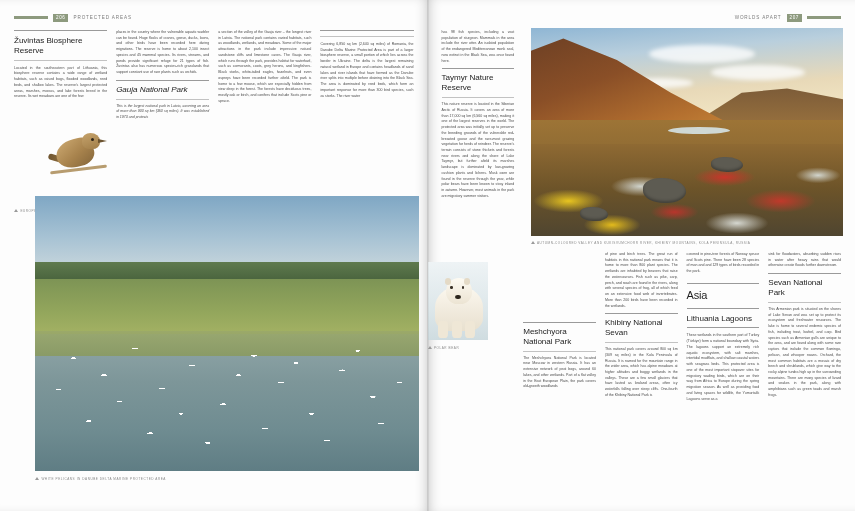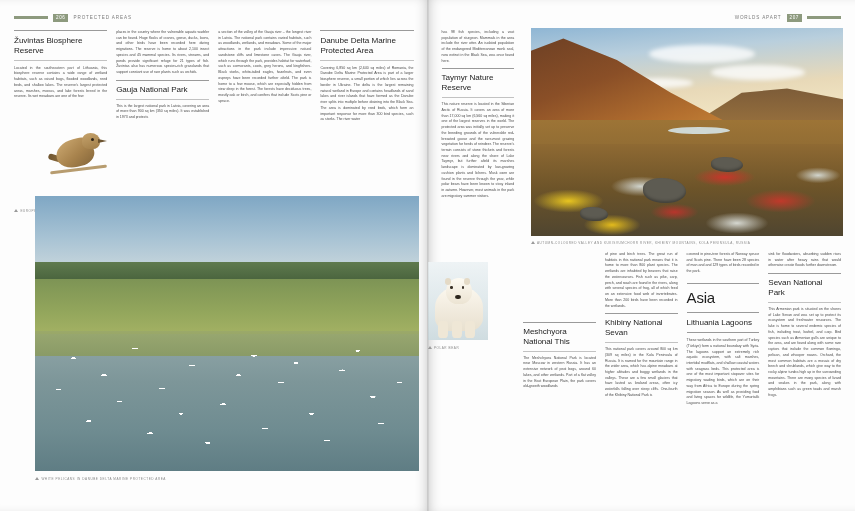--- a/index.html
+++ b/index.html
@@ -46,21 +46,21 @@
   .cols {
     position: absolute; top: 30px; left: 14px; right: 14px; bottom: 12px;
     display: flex; gap: 9px;
   }
   .col { width: 94px; position: relative; }
 
   
   .hrule { height: 1px; background: #9a9a9a; margin-bottom: 5px; }
   .hrule.thin { background: #c2c2c2; }
   h2.section-title {
-    font-size: 15px; font-weight: 400; color: #1e1e1e;
+    font-size: 11px; font-weight: 400; color: #1e1e1e;
     margin: 0 0 6px 0; line-height: 1.15; letter-spacing: -0.2px;
   }
   h3.entry-title {
     font-size: 8.1px; font-weight: 400; color: #1d1d1d;
     margin: 0 0 4px 0; line-height: 1.22; letter-spacing: -0.05px;
   }
   p.body {
     font-size: 3.55px; line-height: 1.62; color: #4a4a4a;
     margin: 0 0 4px 0; text-align: justify; hyphens: auto;
   }
@@ -268,35 +268,34 @@
         </div>
 
         <div class="caption" style="position:absolute; top:176px; left:0; width:92px; white-space:normal; line-height:1.5;">
           <span class="cap-tri"></span>
           <span>EUROPEAN REED WARBLER</span>
         </div>
       </div>
 
       <div class="col">
         <p class="body">places in the country where the vulnerable aquatic warbler can be found. Huge flocks of cranes, geese, ducks, loons, and other birds have been recorded here during migrations. The reserve is home to about 2,100 insect species and 45 mammal species. Its rivers, streams, and ponds provide significant refuge for 21 types of fish. Žuvintas also has numerous species-rich grasslands that support constant use of rare plants such as orchids.</p>
-        <div class="entry" style="margin-top:4px;">
+        <div class="entry" style="margin-top:4px;font-style:italic;">
           <div class="hrule"></div>
           <h3 class="entry-title">Gauja National Park</h3>
           <div class="hrule thin"></div>
           <p class="body">This is the largest national park in Latvia, covering an area of more than 900 sq km (350 sq miles). It was established in 1973 and protects</p>
         </div>
       </div>
 
       <div class="col">
         <p class="body">a section of the valley of the Gauja river – the longest river in Latvia. The national park contains varied habitats, such as woodlands, wetlands, and meadows. Some of the major attractions in the park include impressive natural sandstone cliffs and limestone caves. The Gauja river, which runs through the park, provides habitat for waterfowl, such as cormorants, coots, grey herons, and kingfishers. Black storks, white-tailed eagles, hazelnuts, and even ospreys have been recorded further afield. The park is home to a few moose, which are especially hidden from view deep in the forest. The forests have deciduous trees, mostly oak or birch, and conifers that include Scots pine or spruce.</p>
       </div>
 
       <div class="col">
         <div class="hrule"></div>
-        <h3 class="entry-title">Danube Delta Marine Protected Area</h3>
         <div class="hrule thin"></div>
         <p class="body">Covering 6,850 sq km (2,640 sq miles) of Romania, the Danube Delta Marine Protected Area is part of a larger biosphere reserve, a small portion of which lies across the border in Ukraine. The delta is the largest remaining natural wetland in Europe and contains headlands of sand lakes and river islands that have formed as the Danube river splits into multiple before draining into the Black Sea. The area is dominated by reed beds, which form an important response for more than 300 bird species, such as storks. The river water</p>
       </div>
     </div>
 
     <div id="photo-wetland" class="photo" style="position:absolute; left:35px; top:196px;">
       <div class="sky"></div>
       <div class="treeline"></div>
       <div class="field"></div>
       <div class="water"></div>
@@ -326,21 +325,21 @@
           <h3 class="entry-title">Taymyr Nature Reserve</h3>
           <div class="hrule thin"></div>
           <p class="body">This nature reserve is located in the Siberian Arctic of Russia. It covers an area of more than 17,000 sq km (6,560 sq miles), making it one of the largest reserves in the world. The protected area was initially set up to preserve the breeding grounds of the vulnerable red-breasted goose and the rare-most grazing vegetation for herds of reindeer. The reserve's terrain consists of stone thickets and forests near rivers and along the shore of Lake Taymyr, but further afield its marshes landscape is dominated by low-growing cushion plants and lichens. Musk oxen are found in the reserve through the year, while polar bears have been known to stray inland in autumn. However, most animals in the park are migratory summer visitors.</p>
         </div>
       </div>
 
       <div class="col">
         <div style="height:292px;"></div>
         <div class="entry">
           <div class="hrule"></div>
-          <h3 class="entry-title">Meshchyora National This</h3>
+          <h3 class="entry-title">Meshchyora National Park</h3>
           <div class="hrule thin"></div>
           <p class="body">The Meshchyora National Park is located near Moscow in western Russia. It has an extensive network of peat bogs, around 60 lakes, and other wetlands. Part of a flat valley in the East European Plain, the park covers old-growth woodlands</p>
         </div>
       </div>
 
       <div class="col">
         <div style="height:222px;"></div>
         <p class="body">of pine and birch trees. The great run of habitats in this national park means that it is home to more than 800 plant species. The wetlands are inhabited by beavers that raise the watercourses. Fish such as pike, carp, perch, and roach are found in the rivers, along with several species of frog, all of which feed on an extensive food web of invertebrates. More than 200 birds have been recorded in the wetlands.</p>
         <div class="entry" style="margin-top:4px;">
           <div class="hrule"></div>

